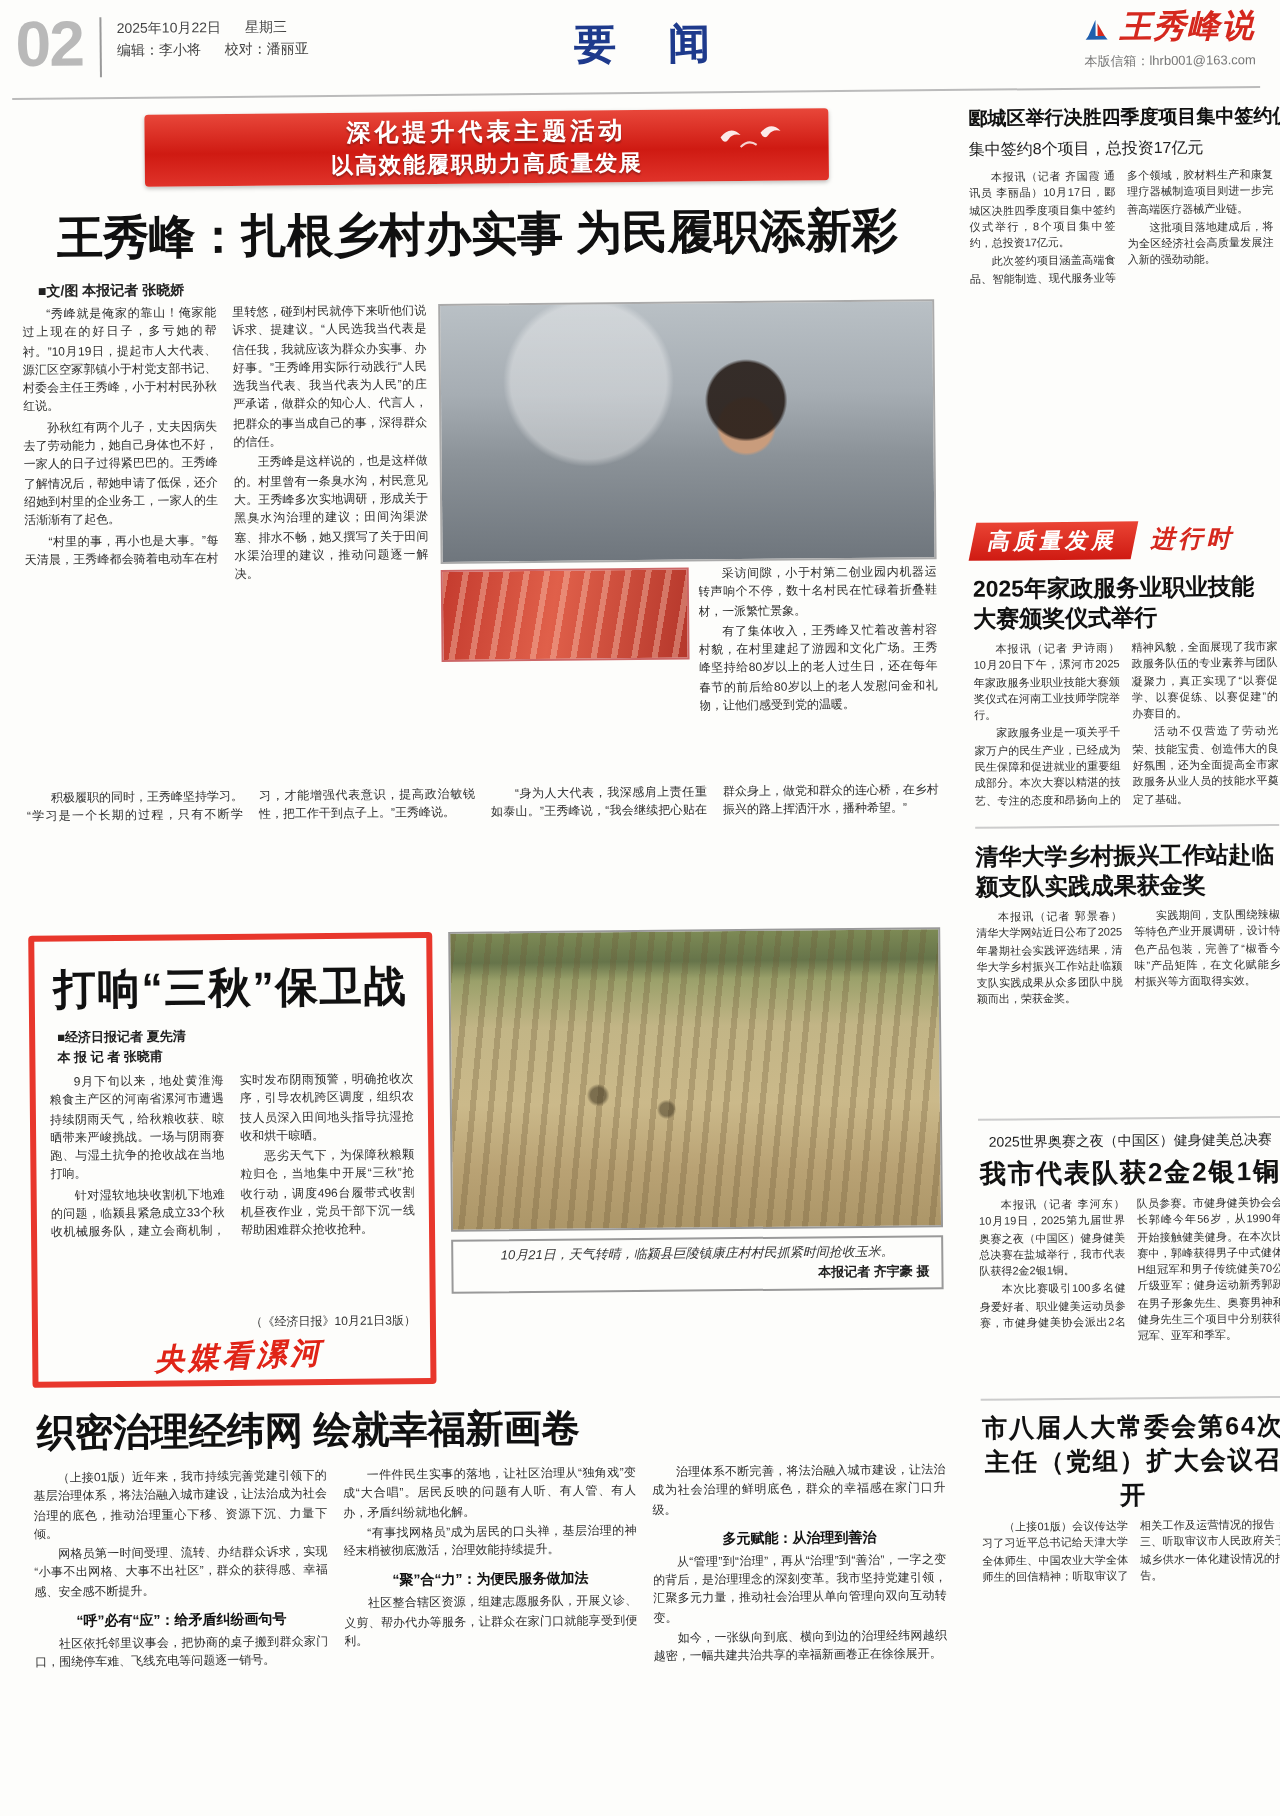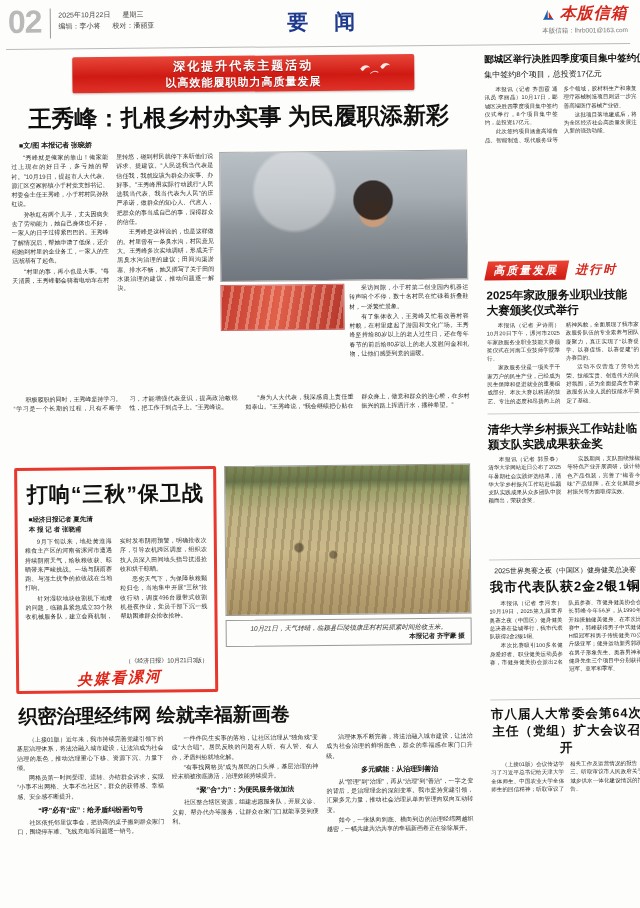--- a/index.html
+++ b/index.html
@@ -119,21 +119,21 @@
           </div>
         </div>
         <div class="section-title">要闻</div>
         <div class="mast">
           <div class="logo">
             <svg width="13" height="12" viewBox="0 0 13 12" style="vertical-align:-2px">
               <path d="M2 10 L6 1 L6 10 Z" fill="#1f5fae"></path>
               <path d="M7 10 L7 3 L11 10 Z" fill="#d5281e"></path>
               <path d="M1 11 L12 11 L10.5 9.2 L2.5 9.2 Z" fill="#1f5fae"></path>
             </svg>
-            <span>本版信箱</span>
+            <span>王秀峰说</span>
           </div>
           <div class="mail">本版信箱：lhrb001@163.com</div>
         </div>
       </div>
       <div class="headrule"></div>
 
       <div class="cols">
 
         <div class="leftcol">
 

